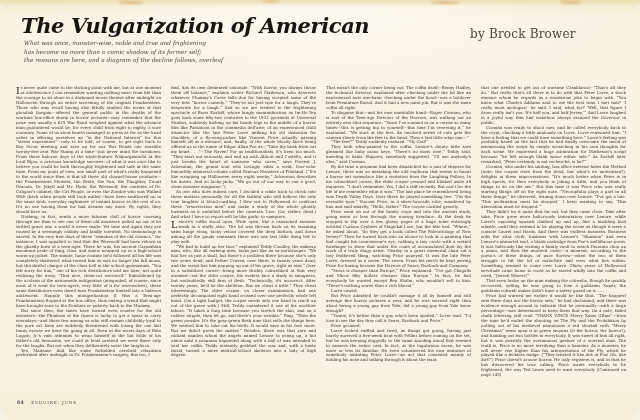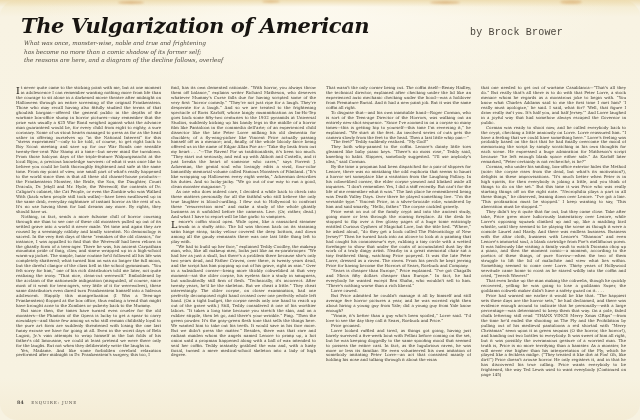--- a/index.html
+++ b/index.html
@@ -28,22 +28,22 @@
   .title{
     position:absolute;top:13px;
     font-style:italic;font-weight:900;
     font-size:21px;letter-spacing:-0.4px;color:#181511;
     white-space:nowrap;
   }
   .title-left{left:21px;}
   .title-right{left:347px;}
   .byline{
     position:absolute;left:470px;top:27px;
-    font-size:10px;font-style:normal;font-weight:400;
-    letter-spacing:.2px;color:#4a453c;white-space:nowrap;font-family:Liberation Mono, monospace;
+    font-size:12px;font-style:normal;font-weight:400;
+    letter-spacing:.2px;color:#4a453c;white-space:nowrap;
   }
   .deck{
     position:absolute;left:24px;top:39px;width:300px;
     font-style:italic;font-size:5.8px;line-height:8.6px;color:#4a453c;
   }
   .deck div{white-space:nowrap;}
 
   .body-wrap{
     position:absolute;left:16px;top:86px;width:610px;height:306px;
     display:flex;gap:10px;

